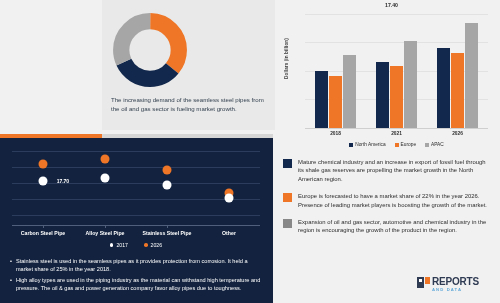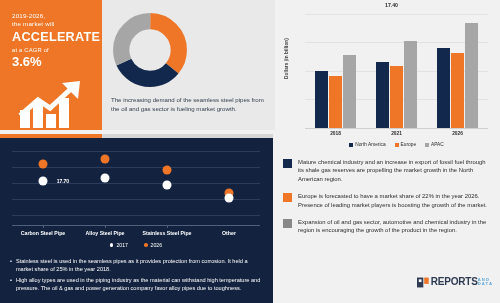--- a/index.html
+++ b/index.html
@@ -95,45 +95,29 @@
   .slegend .li{display:flex;align-items:center;gap:3px;font-size:5.2px;color:#ffffff;}
   .sdot{width:3.5px;height:3.5px;border-radius:50%;display:inline-block;}
   .dbullets{position:absolute;left:10px;top:123px;width:253px;}
   .db{display:flex;gap:4px;margin-bottom:3px;}
   .db-mark{color:#ffffff;font-size:5.5px;line-height:8px;}
   .db-txt{font-size:5.6px;line-height:8px;color:#ffffff;}
 
   
   .logo{position:absolute;left:417px;top:277px;display:flex;align-items:flex-start;gap:2px;}
   .logo-mark{width:13px;height:11px;position:relative;}
-  .logo-text{display:flex;flex-direction:row;line-height:1;}
+  .logo-text{display:flex;flex-direction:column;line-height:1;}
   .logo-main{font-size:10px;font-weight:bold;color:#2f3b53;letter-spacing:-.2px;}
   .logo-sub{font-size:4.2px;font-weight:bold;color:#5fa8d8;letter-spacing:1.1px;margin-top:1px;}
 </style>
 </head>
 <body>
 
 <div class="infographic">
 
-  <div class="orange-panel">
-    <div class="op-line1">2019-2026,</div>
-    <div class="op-line2">the market will</div>
-    <div class="op-accel">ACCELERATE</div>
-    <div class="op-cagr">at a CAGR of</div>
-    <div class="op-val">3.6%</div>
-
-    <svg class="growth-icon" viewBox="0 0 76 48">
-      <rect x="2" y="30" width="10" height="18" fill="#ffffff"></rect>
-      <rect x="15" y="22" width="10" height="26" fill="#ffffff"></rect>
-      <rect x="28" y="34" width="10" height="14" fill="#ffffff"></rect>
-      <rect x="41" y="18" width="10" height="30" fill="#ffffff"></rect>
-      <path d="M4 34 L20 20 L32 28 L56 6" stroke="#ffffff" stroke-width="5" fill="none" stroke-linecap="square"></path>
-      <path d="M44 3 L62 1 L60 19 Z" fill="#ffffff"></path>
-    </svg>
-  </div>
 
   <div class="mid-top">
     <div class="donut-wrap">
       <svg viewBox="0 0 42 42" width="76" height="76">
         <circle cx="21" cy="21" r="15.915" fill="transparent" stroke="#ee7626" stroke-width="9" stroke-dasharray="36 64" stroke-dashoffset="25"></circle>
         <circle cx="21" cy="21" r="15.915" fill="transparent" stroke="#12284c" stroke-width="9" stroke-dasharray="32 68" stroke-dashoffset="89"></circle>
         <circle cx="21" cy="21" r="15.915" fill="transparent" stroke="#a6a6a6" stroke-width="9" stroke-dasharray="32 68" stroke-dashoffset="57"></circle>
       </svg>
     </div>
     <div class="mid-note">The increasing demand of the seamless steel pipes from the oil and gas sector is fueling market growth.</div>

